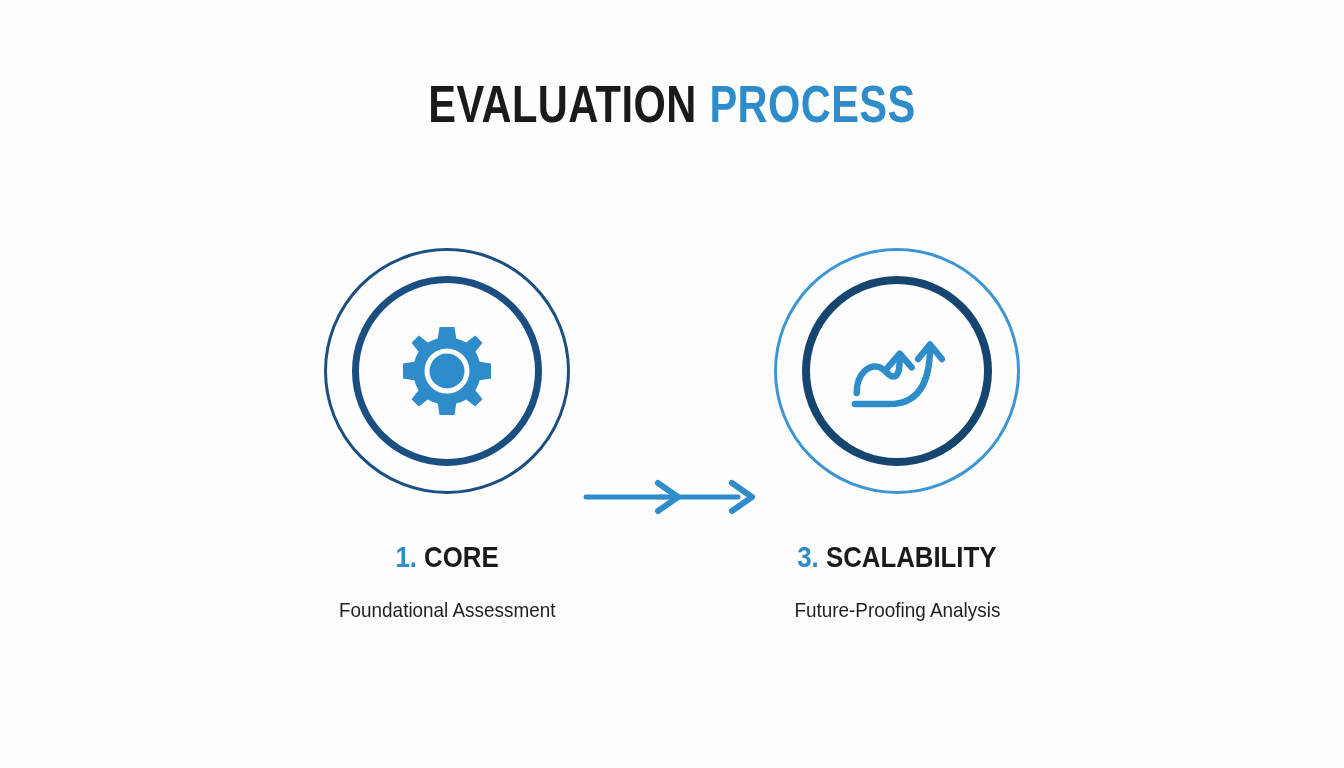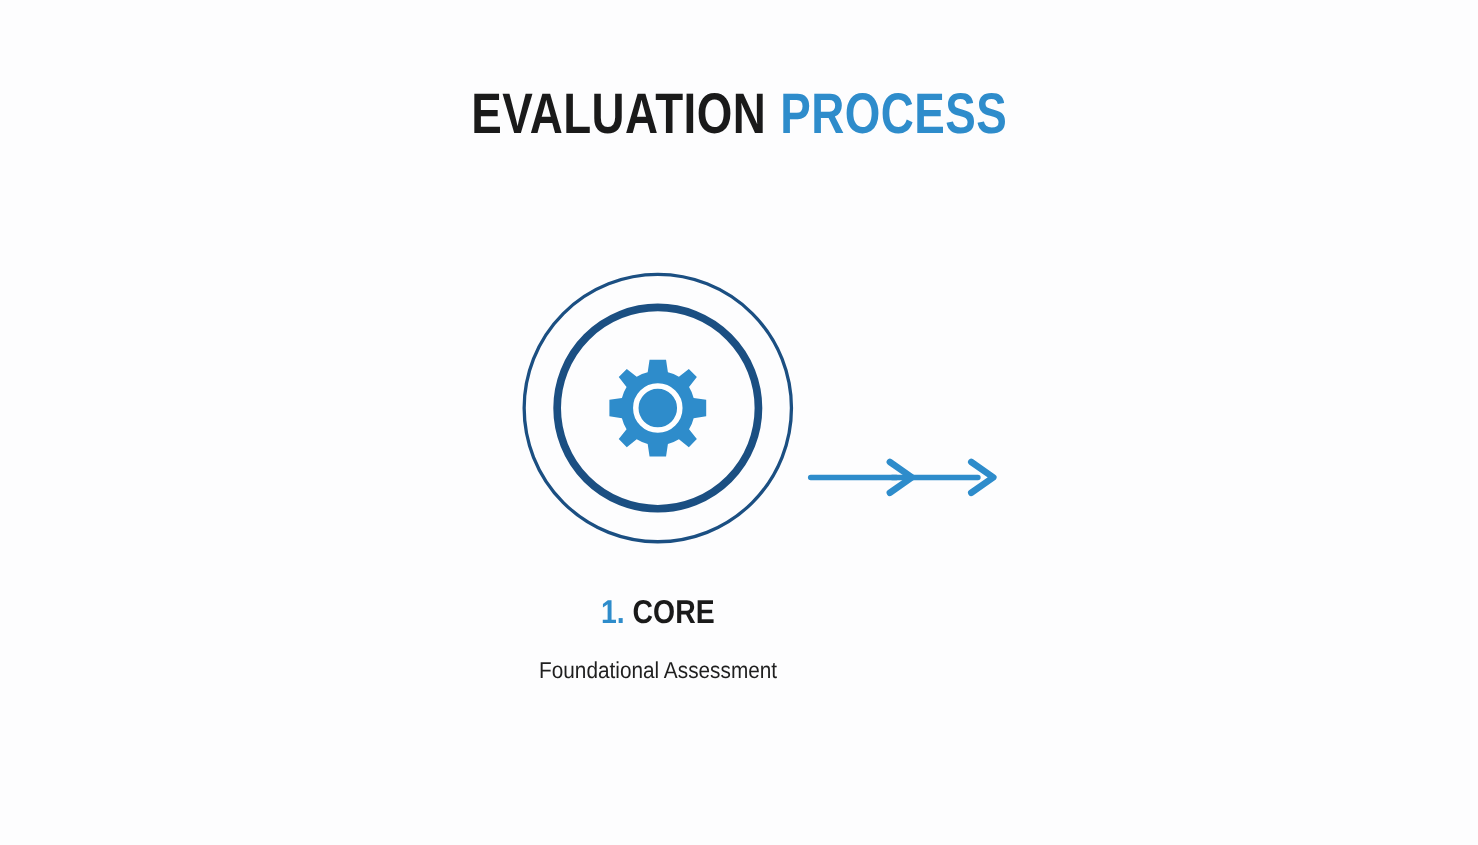--- a/index.html
+++ b/index.html
@@ -42,21 +42,21 @@
   .title .t-blue  { color: #2e8ccb; }
   .title .t-space { display: inline-block; width: 16px; }
 
   
   .steps {
     position: absolute;
     top: 248px;
     left: 0;
     width: 1344px;
     display: flex;
-    align-items: center;
+    align-items: flex-end;
     justify-content: center;
   }
 
   .step {
     width: 302px;
     display: flex;
     flex-direction: column;
     align-items: center;
     flex: 0 0 auto;
   }
@@ -192,15 +192,38 @@
     </div>
 
 
     <div class="arrow">
       <svg viewBox="0 0 106 40" width="106" height="40" aria-hidden="true">
         <line x1="4" y1="20" x2="82" y2="20" stroke="#2e8ccb" stroke-width="5" stroke-linecap="round"></line>
         <polyline points="76,6 96,20 76,34" fill="none" stroke="#2e8ccb" stroke-width="6" stroke-linecap="round" stroke-linejoin="round"></polyline>
       </svg>
     </div>
 
+    <div class="step">
+      <div class="circle-wrap">
+        <div class="ring-outer" style="border-color:#3d96d4; border-width:3px;"></div>
+        <div class="ring-inner" style="border-color:#16456f; border-width:8px;"></div>
+        <div class="icon-holder">
+          <svg viewBox="0 0 120 120" width="118" height="118" aria-hidden="true">
+            <g fill="none" stroke="#2e8ccb" stroke-width="7" stroke-linecap="round" stroke-linejoin="round">
+
+              <path d="M16 84 C16 62, 30 52, 41 56 C49 59, 50 66, 56 66 C62 66, 63 58, 63 44"></path>
+              <polyline points="50,56 63,41 76,56"></polyline>
+
+              <path d="M14 96 L52 96 C82 96, 96 74, 96 34"></path>
+              <polyline points="83,47 96,31 109,47"></polyline>
+            </g>
+          </svg>
+        </div>
+      </div>
+      <div class="step-label">
+        <span class="num">3.</span>
+        <span>SCALABILITY</span>
+      </div>
+      <div class="step-sub">Future-Proofing Analysis</div>
+    </div>
 
   </div>
 </div>
 
 </body></html>

